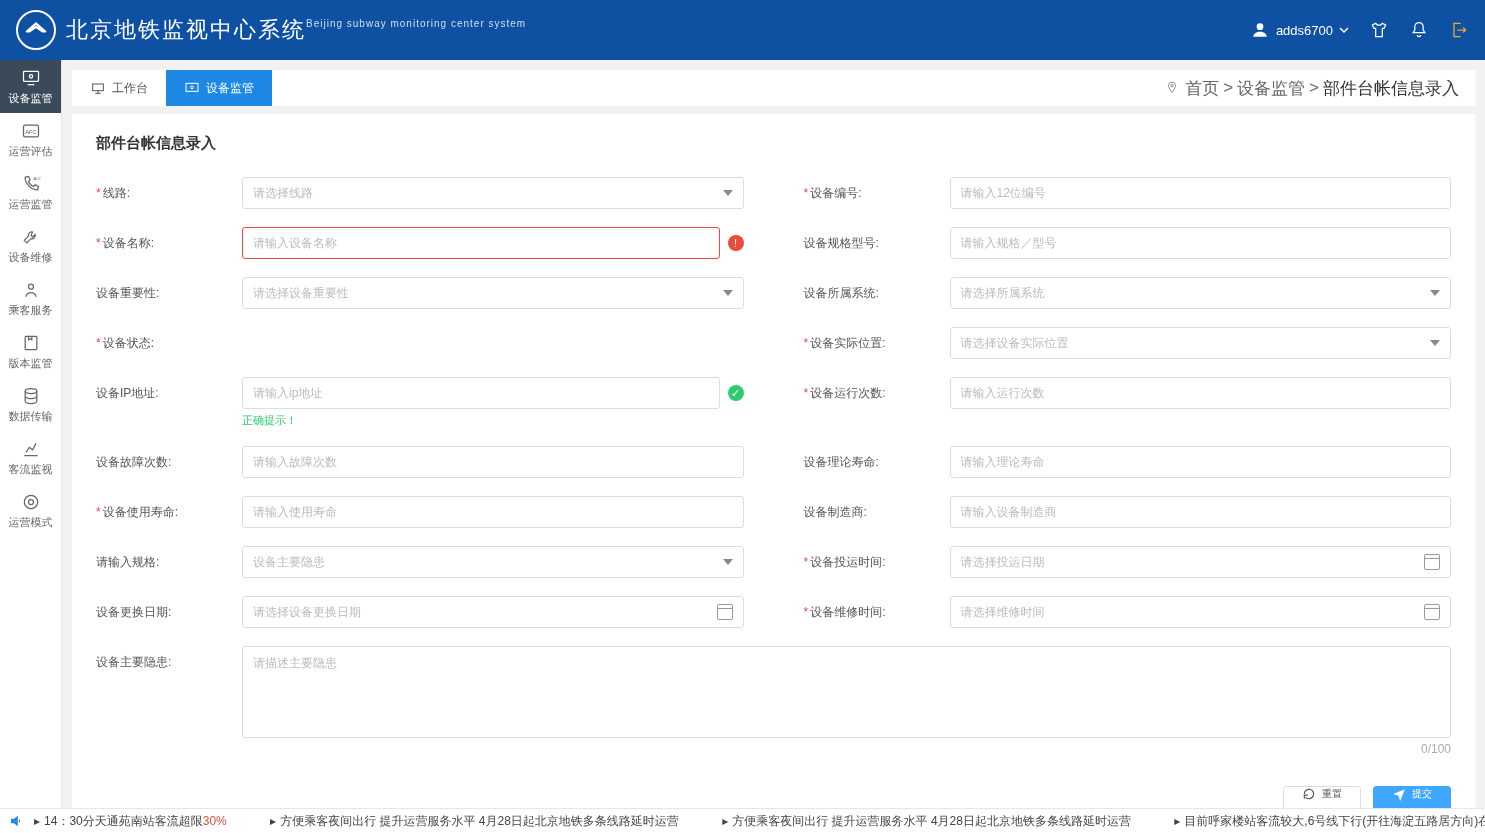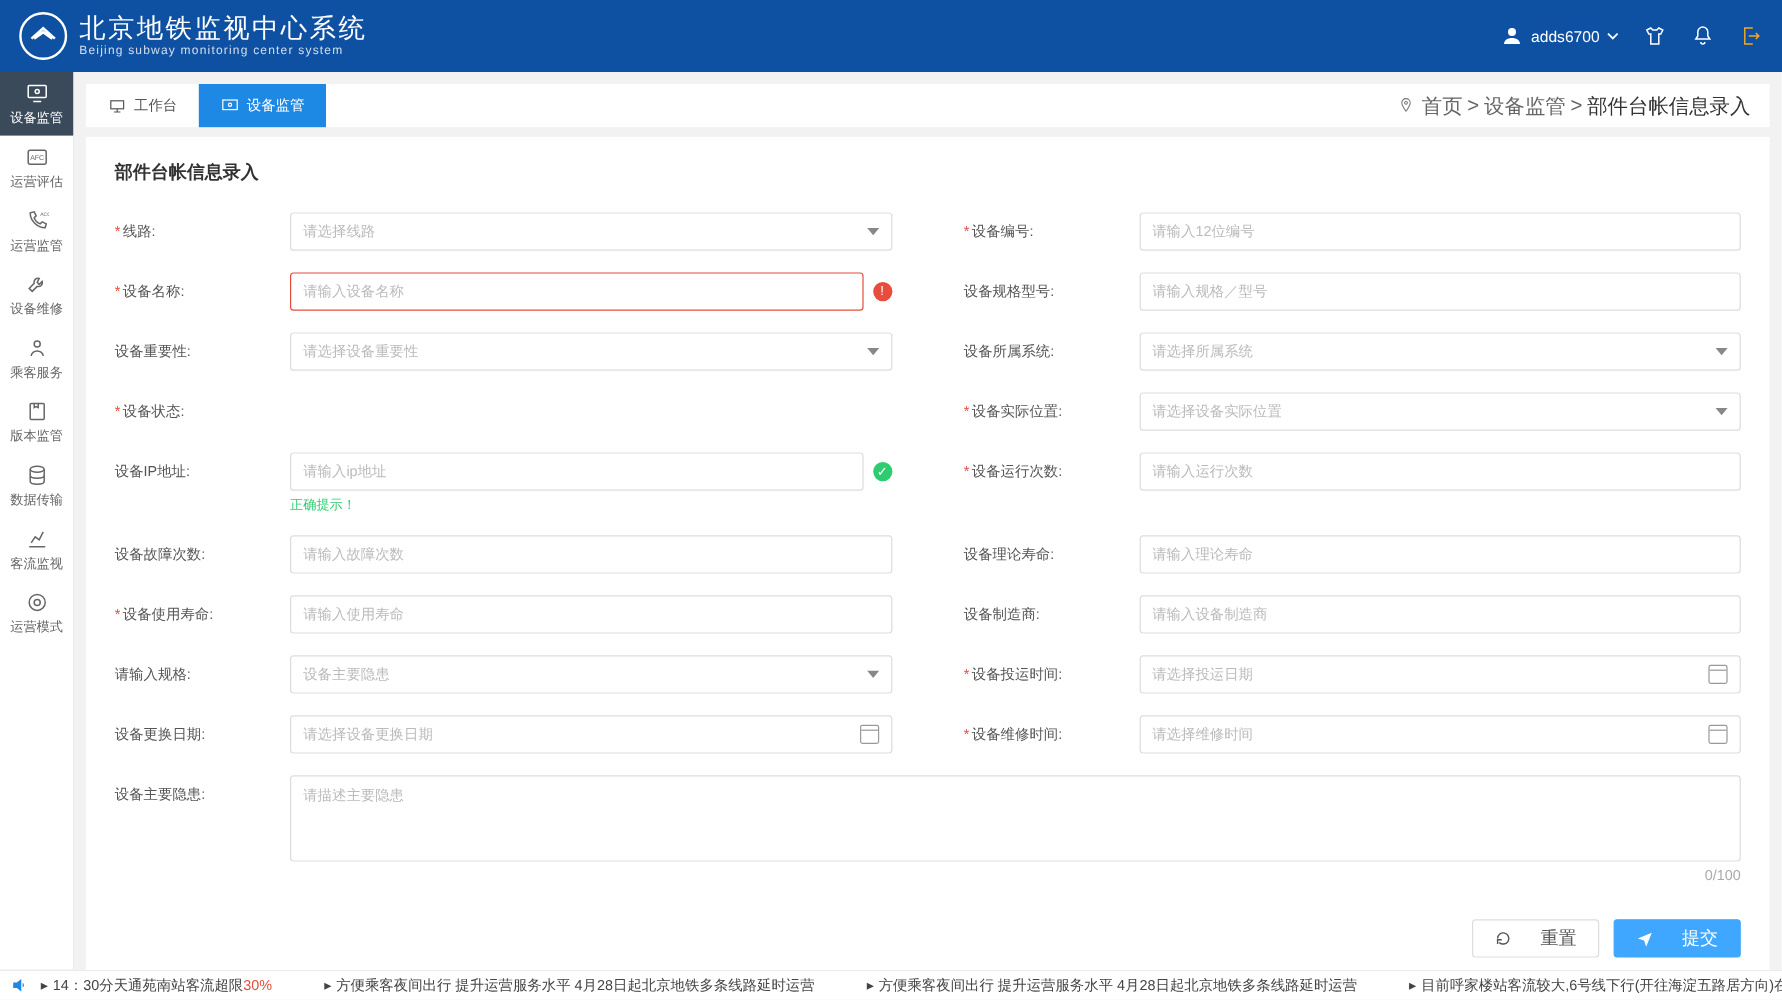--- a/index.html
+++ b/index.html
@@ -3,21 +3,21 @@
 <meta charset="utf-8">
 <style>
 * { box-sizing: border-box; margin: 0; padding: 0; }
 body { font-family: "Helvetica Neue", Arial, "Microsoft YaHei", sans-serif; font-size: 13px; color: #333; background: #f5f5f5; width: 1485px; height: 833px; overflow: hidden; }
 
 
 .header { height: 60px; background: #0e50a2; display: flex; align-items: center; padding: 0 16px; color: #fff; }
 .logo-wrap { display: flex; align-items: center; gap: 10px; }
 .logo-circle { width: 40px; height: 40px; border: 2px solid #fff; border-radius: 50%; display: flex; align-items: center; justify-content: center; }
 .logo-circle svg { width: 26px; height: 26px; }
-.logo-text { display: flex; flex-direction: column; line-height: 1.1; }
+.logo-text { display: flex; flex-direction: row; line-height: 1.1; }
 .logo-text .cn { font-size: 22px; font-weight: 400; letter-spacing: 2px; }
 .logo-text .en { font-size: 10px; letter-spacing: 1px; opacity: .8; }
 .header-spacer { flex: 1; }
 .header-right { display: flex; align-items: center; gap: 20px; }
 .user-wrap { display: flex; align-items: center; gap: 6px; cursor: pointer; }
 .avatar-icon { width: 20px; height: 20px; fill: #fff; }
 .header-icon { width: 20px; height: 20px; cursor: pointer; stroke: #fff; fill: none; stroke-width: 1.5; }
 .header-icon.exit { stroke: #f5a623; }
 
 
@@ -53,26 +53,26 @@
 .dateinput span { color: #bbb; }
 .dateinput::after { content: ''; position: absolute; right: 10px; top: 50%; transform: translateY(-50%); width: 14px; height: 14px; border: 1px solid #999; border-radius: 2px; background: linear-gradient(#999,#999) 0 3px/100% 1px no-repeat; }
 .helper { font-size: 11px; margin-top: 4px; }
 .helper.error { color: #e74c3c; }
 .helper.success { color: #2ecc71; }
 .with-badge { display: flex; align-items: center; gap: 8px; }
 .badge { width: 16px; height: 16px; border-radius: 50%; display: inline-flex; align-items: center; justify-content: center; color: #fff; font-size: 11px; flex-shrink: 0; }
 .badge.err { background: #e74c3c; }
 .badge.ok { background: #2ecc71; }
 
-.textarea { height: 72px; resize: none; padding: 8px 10px; outline: none; font-family: inherit; }
+.textarea { height: 92px; resize: none; padding: 8px 10px; outline: none; font-family: inherit; }
 .full-row { grid-column: 1 / span 2; }
 .char-count { text-align: right; color: #aaa; font-size: 12px; margin-top: 4px; }
 
 .actions { display: flex; justify-content: flex-end; gap: 12px; margin-top: 30px; }
-.btn { height: 32px; padding: 0 18px; border-radius: 3px; font-size: 15px; display: inline-flex; align-items: center; gap: 24px; cursor: pointer; border: 1px solid #ddd; background: #fff; color: #555; }
+.btn { height: 32px; padding: 0 18px; border-radius: 3px; font-size: 10px; display: inline-flex; align-items: flex-start; gap: 6px; cursor: pointer; border: 1px solid #ddd; background: #fff; color: #555; }
 .btn.primary { background: #3fa7ff; border-color: #3fa7ff; color: #fff; }
 .btn-icon { width: 14px; height: 14px; }
 
 
 .footer { position: absolute; left: 0; right: 0; bottom: 0; height: 25px; background: #fff; border-top: 1px solid #e6e6e6; display: flex; align-items: center; font-size: 12px; color: #444; overflow: hidden; }
 .speaker { width: 18px; height: 18px; margin: 0 8px; flex-shrink: 0; fill: #1e88e5; }
 .ticker { white-space: nowrap; }
 .ticker .item { margin-right: 40px; }
 .ticker .red { color: #e74c3c; }
 .ticker .bullet { margin-right: 4px; }

